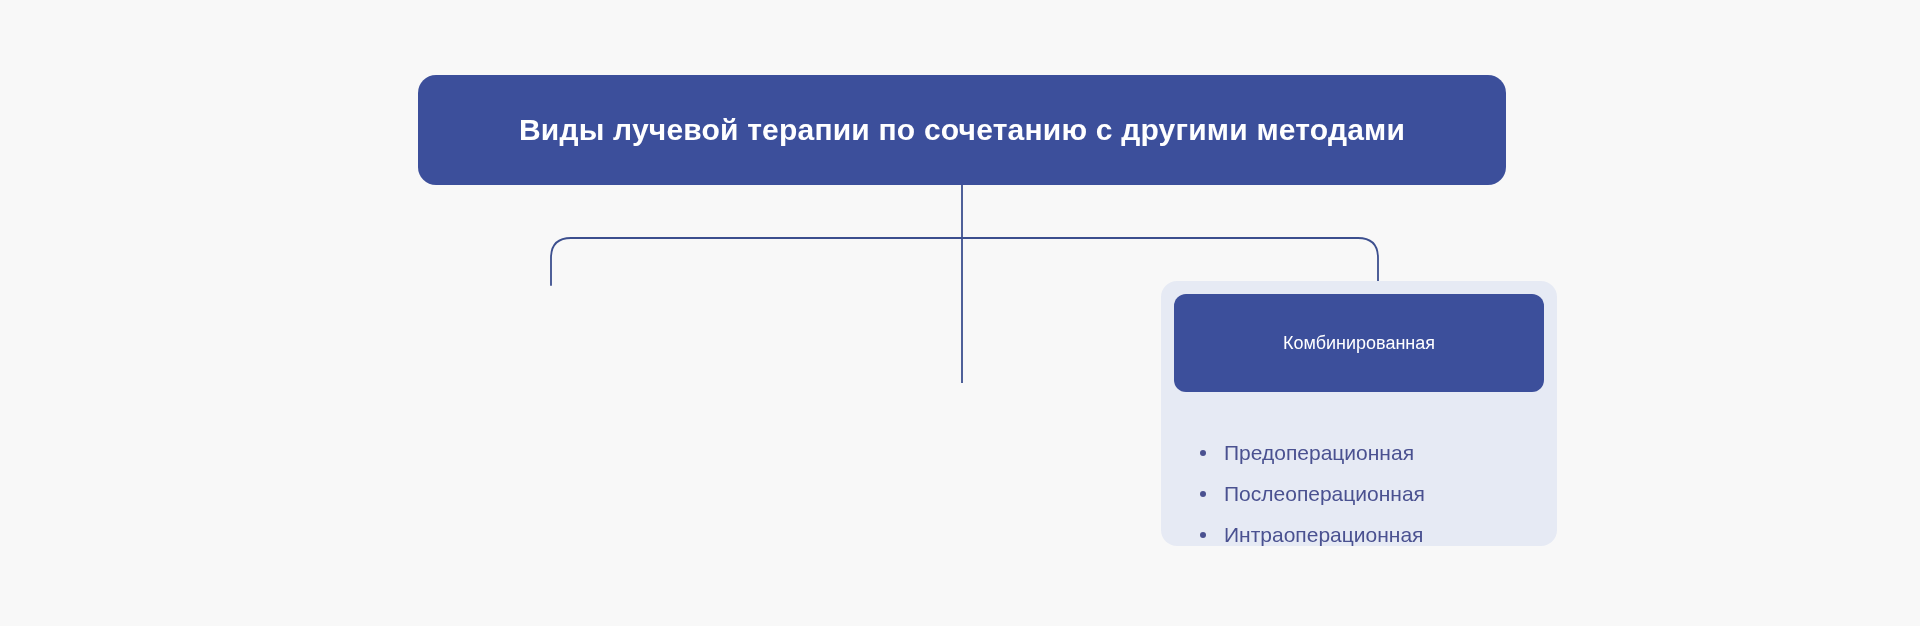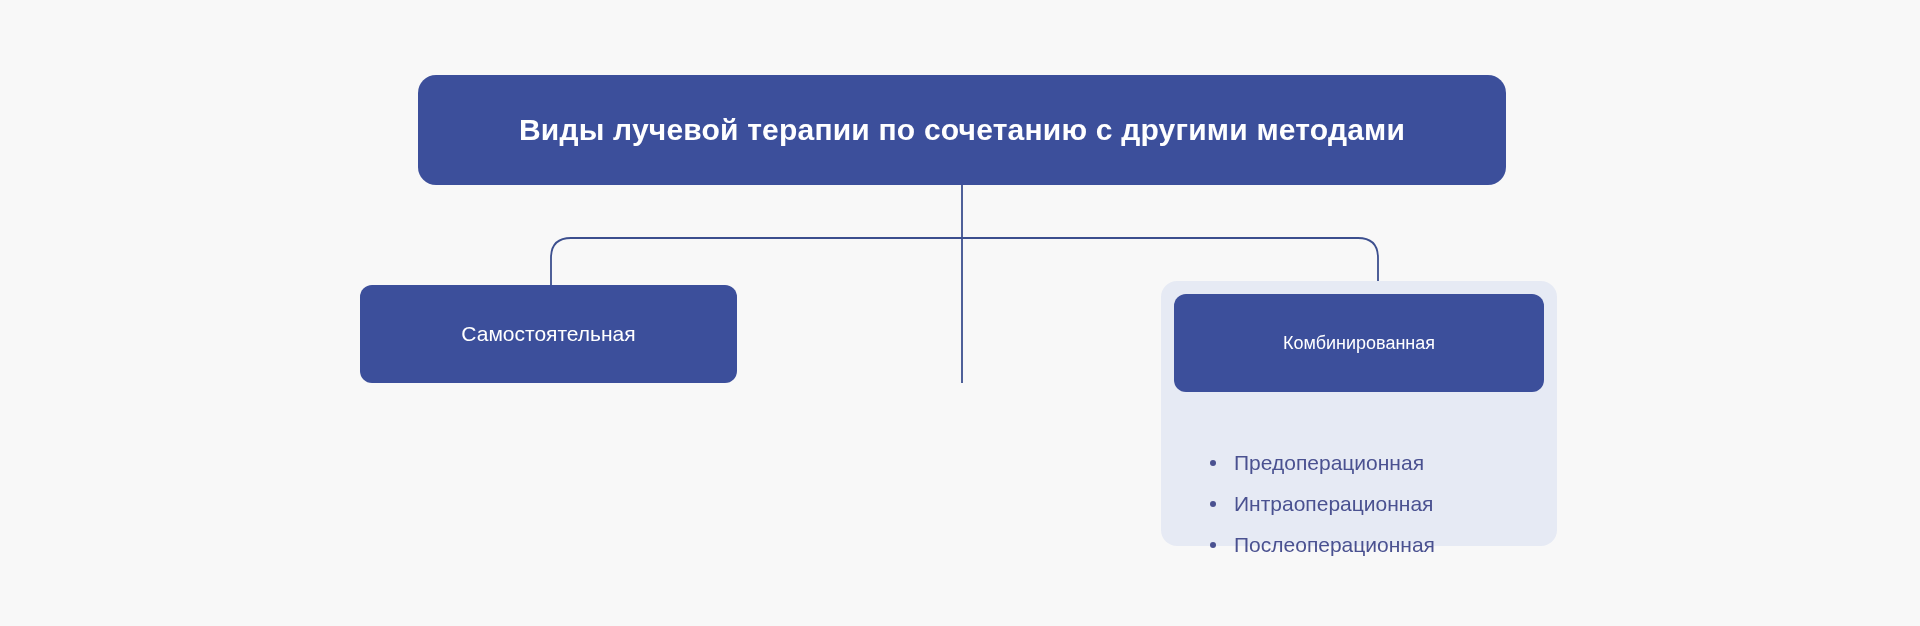--- a/index.html
+++ b/index.html
@@ -116,21 +116,21 @@
   }
   #node-combined .node-label {
     color: #ffffff;
     font-size: 18px;
     text-align: center;
     white-space: nowrap;
   }
 
   .bullet-list {
     list-style: none;
-    margin: 14px;
+    margin: 4px;
     padding: 46px 0 0 22px;
   }
   .bullet-item {
     position: relative;
     color: #4a5190;
     font-size: 21px;
     line-height: 1.0;
     padding-left: 24px;
     margin-bottom: 20px;
     white-space: nowrap;
@@ -160,38 +160,35 @@
 
     <path d="M 962 238 L 571 238 Q 551 238 551 258 L 551 285" fill="none" stroke="#3c4f8e" stroke-width="1.8" stroke-linecap="round" stroke-linejoin="round"></path>
 
     <path d="M 962 238 L 1358 238 Q 1378 238 1378 258 L 1378 281" fill="none" stroke="#3c4f8e" stroke-width="1.8" stroke-linecap="round" stroke-linejoin="round"></path>
   </svg>
 
   <div class="root-node" id="node-root">
     <span class="node-label">Виды лучевой терапии по сочетанию с другими методами</span>
   </div>
 
-  <div class="child-node" id="node-independent">
-    <span class="node-label">Самостоятельная</span>
-  </div>
 
 
   <div id="card-combined">
     <div id="node-combined">
       <span class="node-label">Комбинированная</span>
     </div>
     <ul class="bullet-list">
       <li class="bullet-item">
         <span class="bullet-dot"></span>
         <span>Предоперационная</span>
       </li>
       <li class="bullet-item">
         <span class="bullet-dot"></span>
-        <span>Интраоперационная</span>
+        <span>Послеоперационная</span>
       </li>
       <li class="bullet-item">
         <span class="bullet-dot"></span>
-        <span>Послеоперационная</span>
+        <span>Интраоперационная</span>
       </li>
     </ul>
   </div>
 
 </div>
 
 </body></html>

